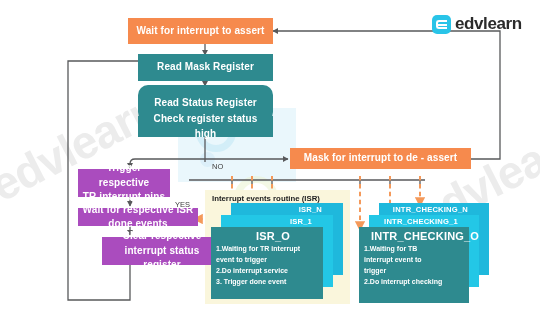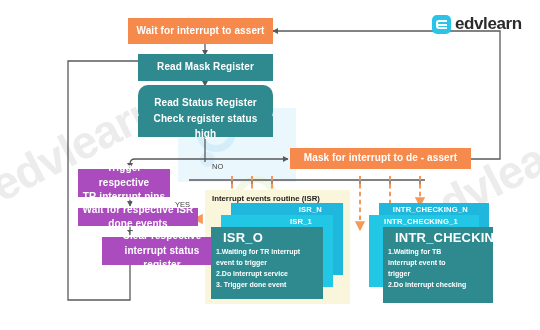--- a/index.html
+++ b/index.html
@@ -131,21 +131,22 @@
     right: 21px;
     top: 2px;
     font-size: 7.6px;
     font-weight: 700;
     letter-spacing: .2px;
     white-space: nowrap;
   }
   .card-front .card-title {
     position: static;
     display: block;
-    font-size: 13px;
+    text-align: center;
+    font-size: 11px;
     margin: 3px 0 2px 0;
     padding-left: 12px;
   }
   .card-list {
     margin: 0;
     padding: 0 4px 0 5px;
     list-style: none;
     font-size: 7px;
     font-weight: 700;
     line-height: 1.55;
@@ -299,21 +300,21 @@
       <li>3. Trigger done event</li>
     </ul>
   </div>
 
   <div class="card card-back" style="left:379px;top:203px;width:110px;height:72px;">
     <span class="card-title">INTR_CHECKING_N</span>
   </div>
   <div class="card card-mid" style="left:369px;top:215px;width:110px;height:72px;">
     <span class="card-title">INTR_CHECKING_1</span>
   </div>
-  <div class="card card-front" style="left:359px;top:227px;width:110px;height:76px;margin-left:24px;">
+  <div class="card card-front" style="left:359px;top:227px;width:110px;height:76px;">
     <span class="card-title">INTR_CHECKING_O</span>
     <ul class="card-list">
       <li>1.Waiting for TB
    interrupt event to
    trigger</li>
       <li>2.Do interrupt checking</li>
     </ul>
   </div>
 
   <div class="logo">

